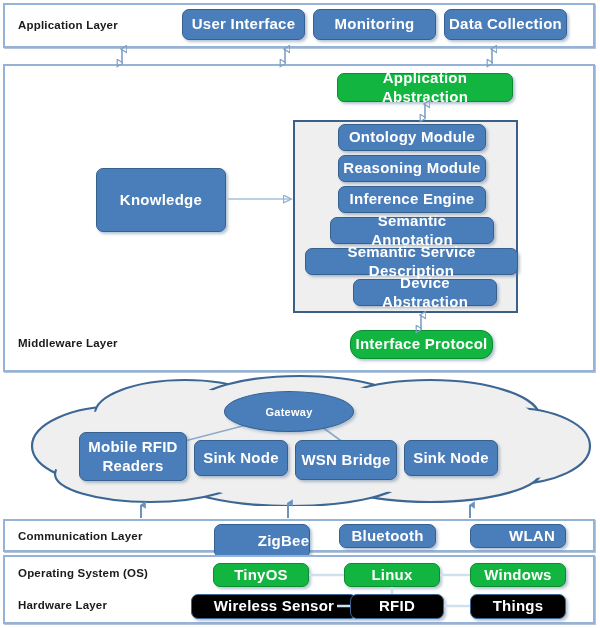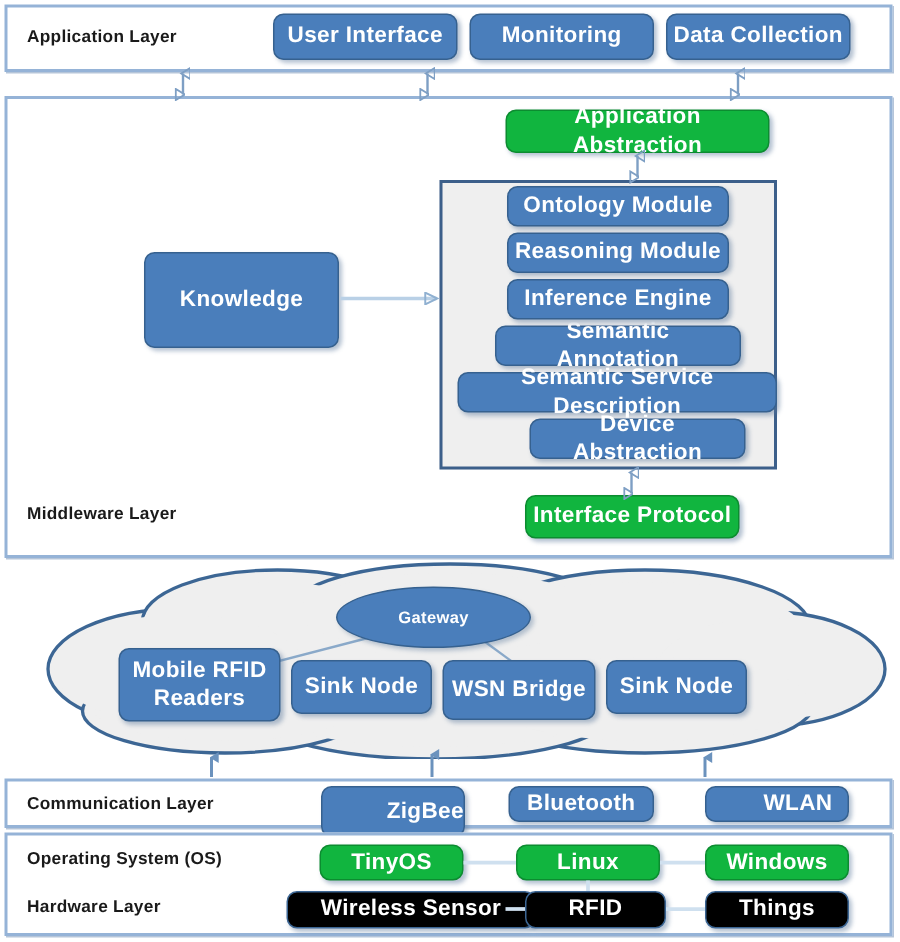--- a/index.html
+++ b/index.html
@@ -127,21 +127,21 @@
 
   <div class="panel-gray" style="left:293px; top:120px; width:225px; height:193px;"></div>
 
   <div class="node blue" style="left:338px; top:124px; width:148px; height:27px;">Ontology Module</div>
   <div class="node blue" style="left:338px; top:155px; width:148px; height:27px;">Reasoning Module</div>
   <div class="node blue" style="left:330px; top:217px; width:164px; height:27px;">Semantic Annotation</div>
   <div class="node blue" style="left:338px; top:186px; width:148px; height:27px;">Inference Engine</div>
   <div class="node blue" style="left:305px; top:248px; width:213px; height:27px;">Semantic Service Description</div>
   <div class="node blue" style="left:331px; top:279px; width:144px; height:27px;margin-left:22px;">Device Abstraction</div>
 
-  <div class="node green" style="left:350px; top:330px; width:143px; height:29px;">Interface Protocol</div>
+  <div class="node green" style="left:350px; top:330px; width:143px; height:29px;border-radius:12px;">Interface Protocol</div>
 
   <div class="node blue" style="left:96px; top:168px; width:130px; height:64px; flex-direction:column;gap:43px;">
     <span>Indigenous</span>
     <span>Knowledge</span>
     <span>Data</span>
   </div>
 
   <svg class="cloud-svg" viewBox="0 0 600 132">
     <g fill="#efefef" stroke="#3c6694" stroke-width="2.2">
       <ellipse cx="120" cy="72" rx="88" ry="40"></ellipse>

